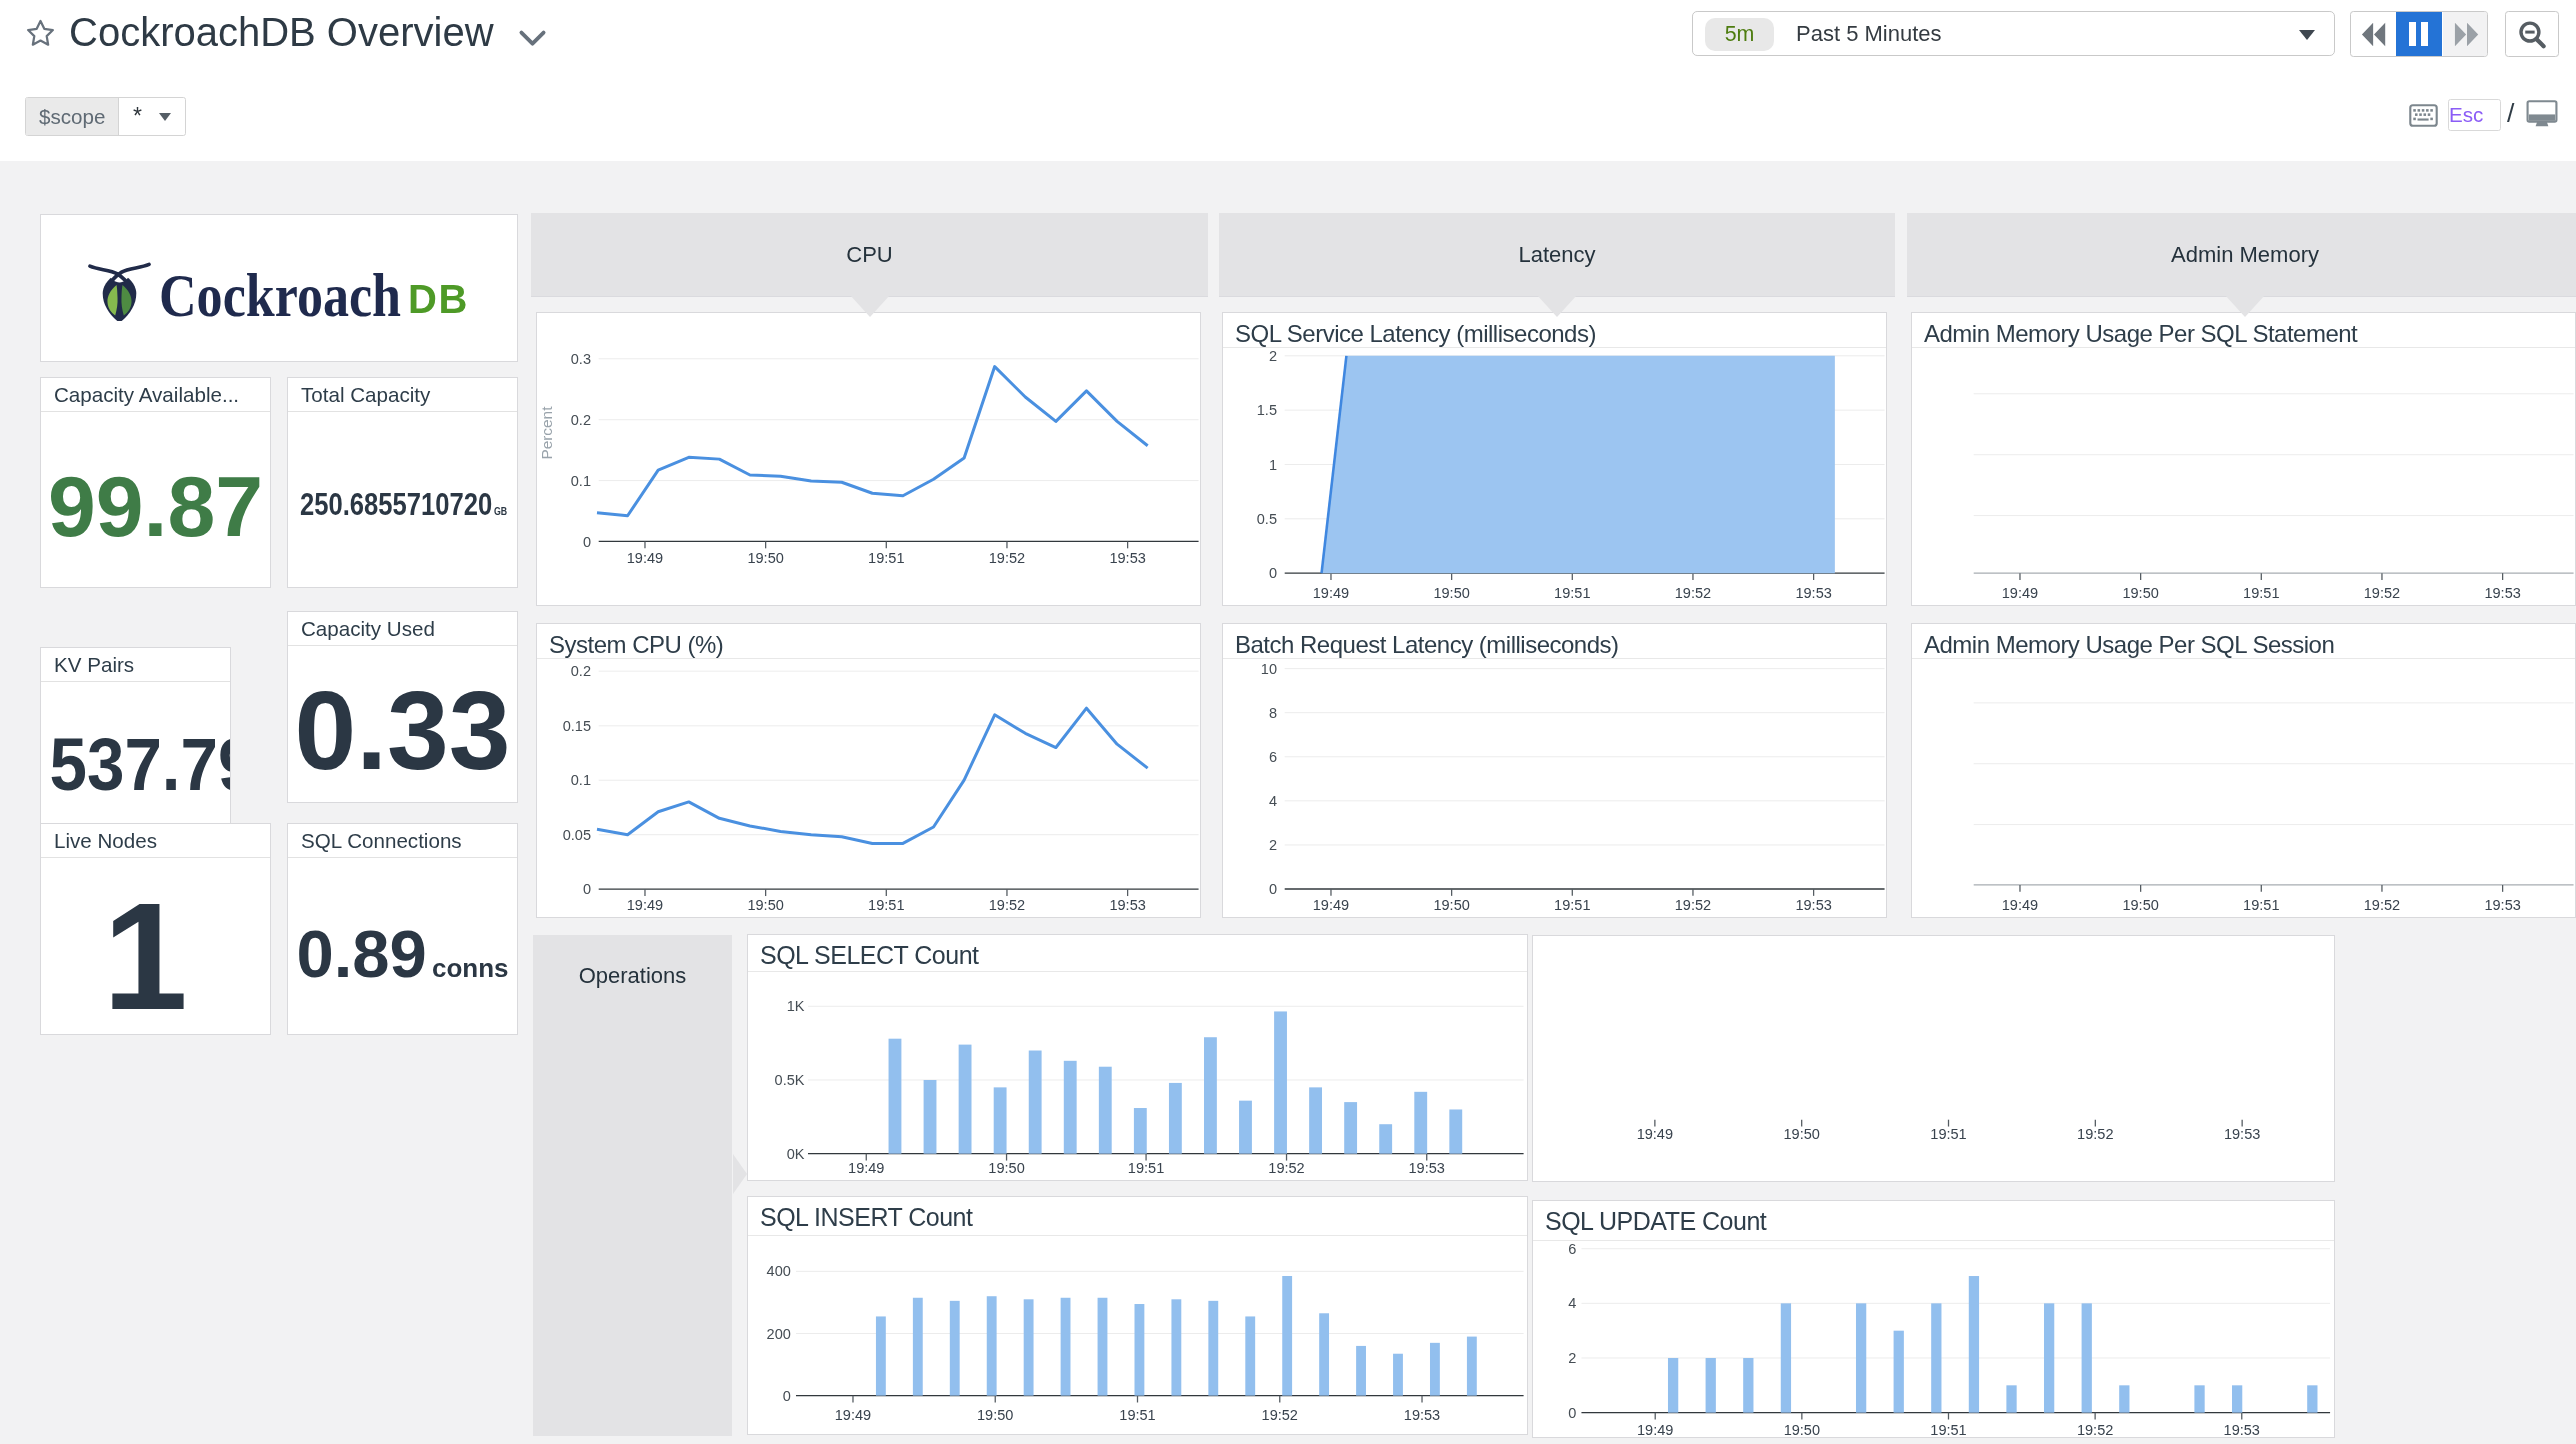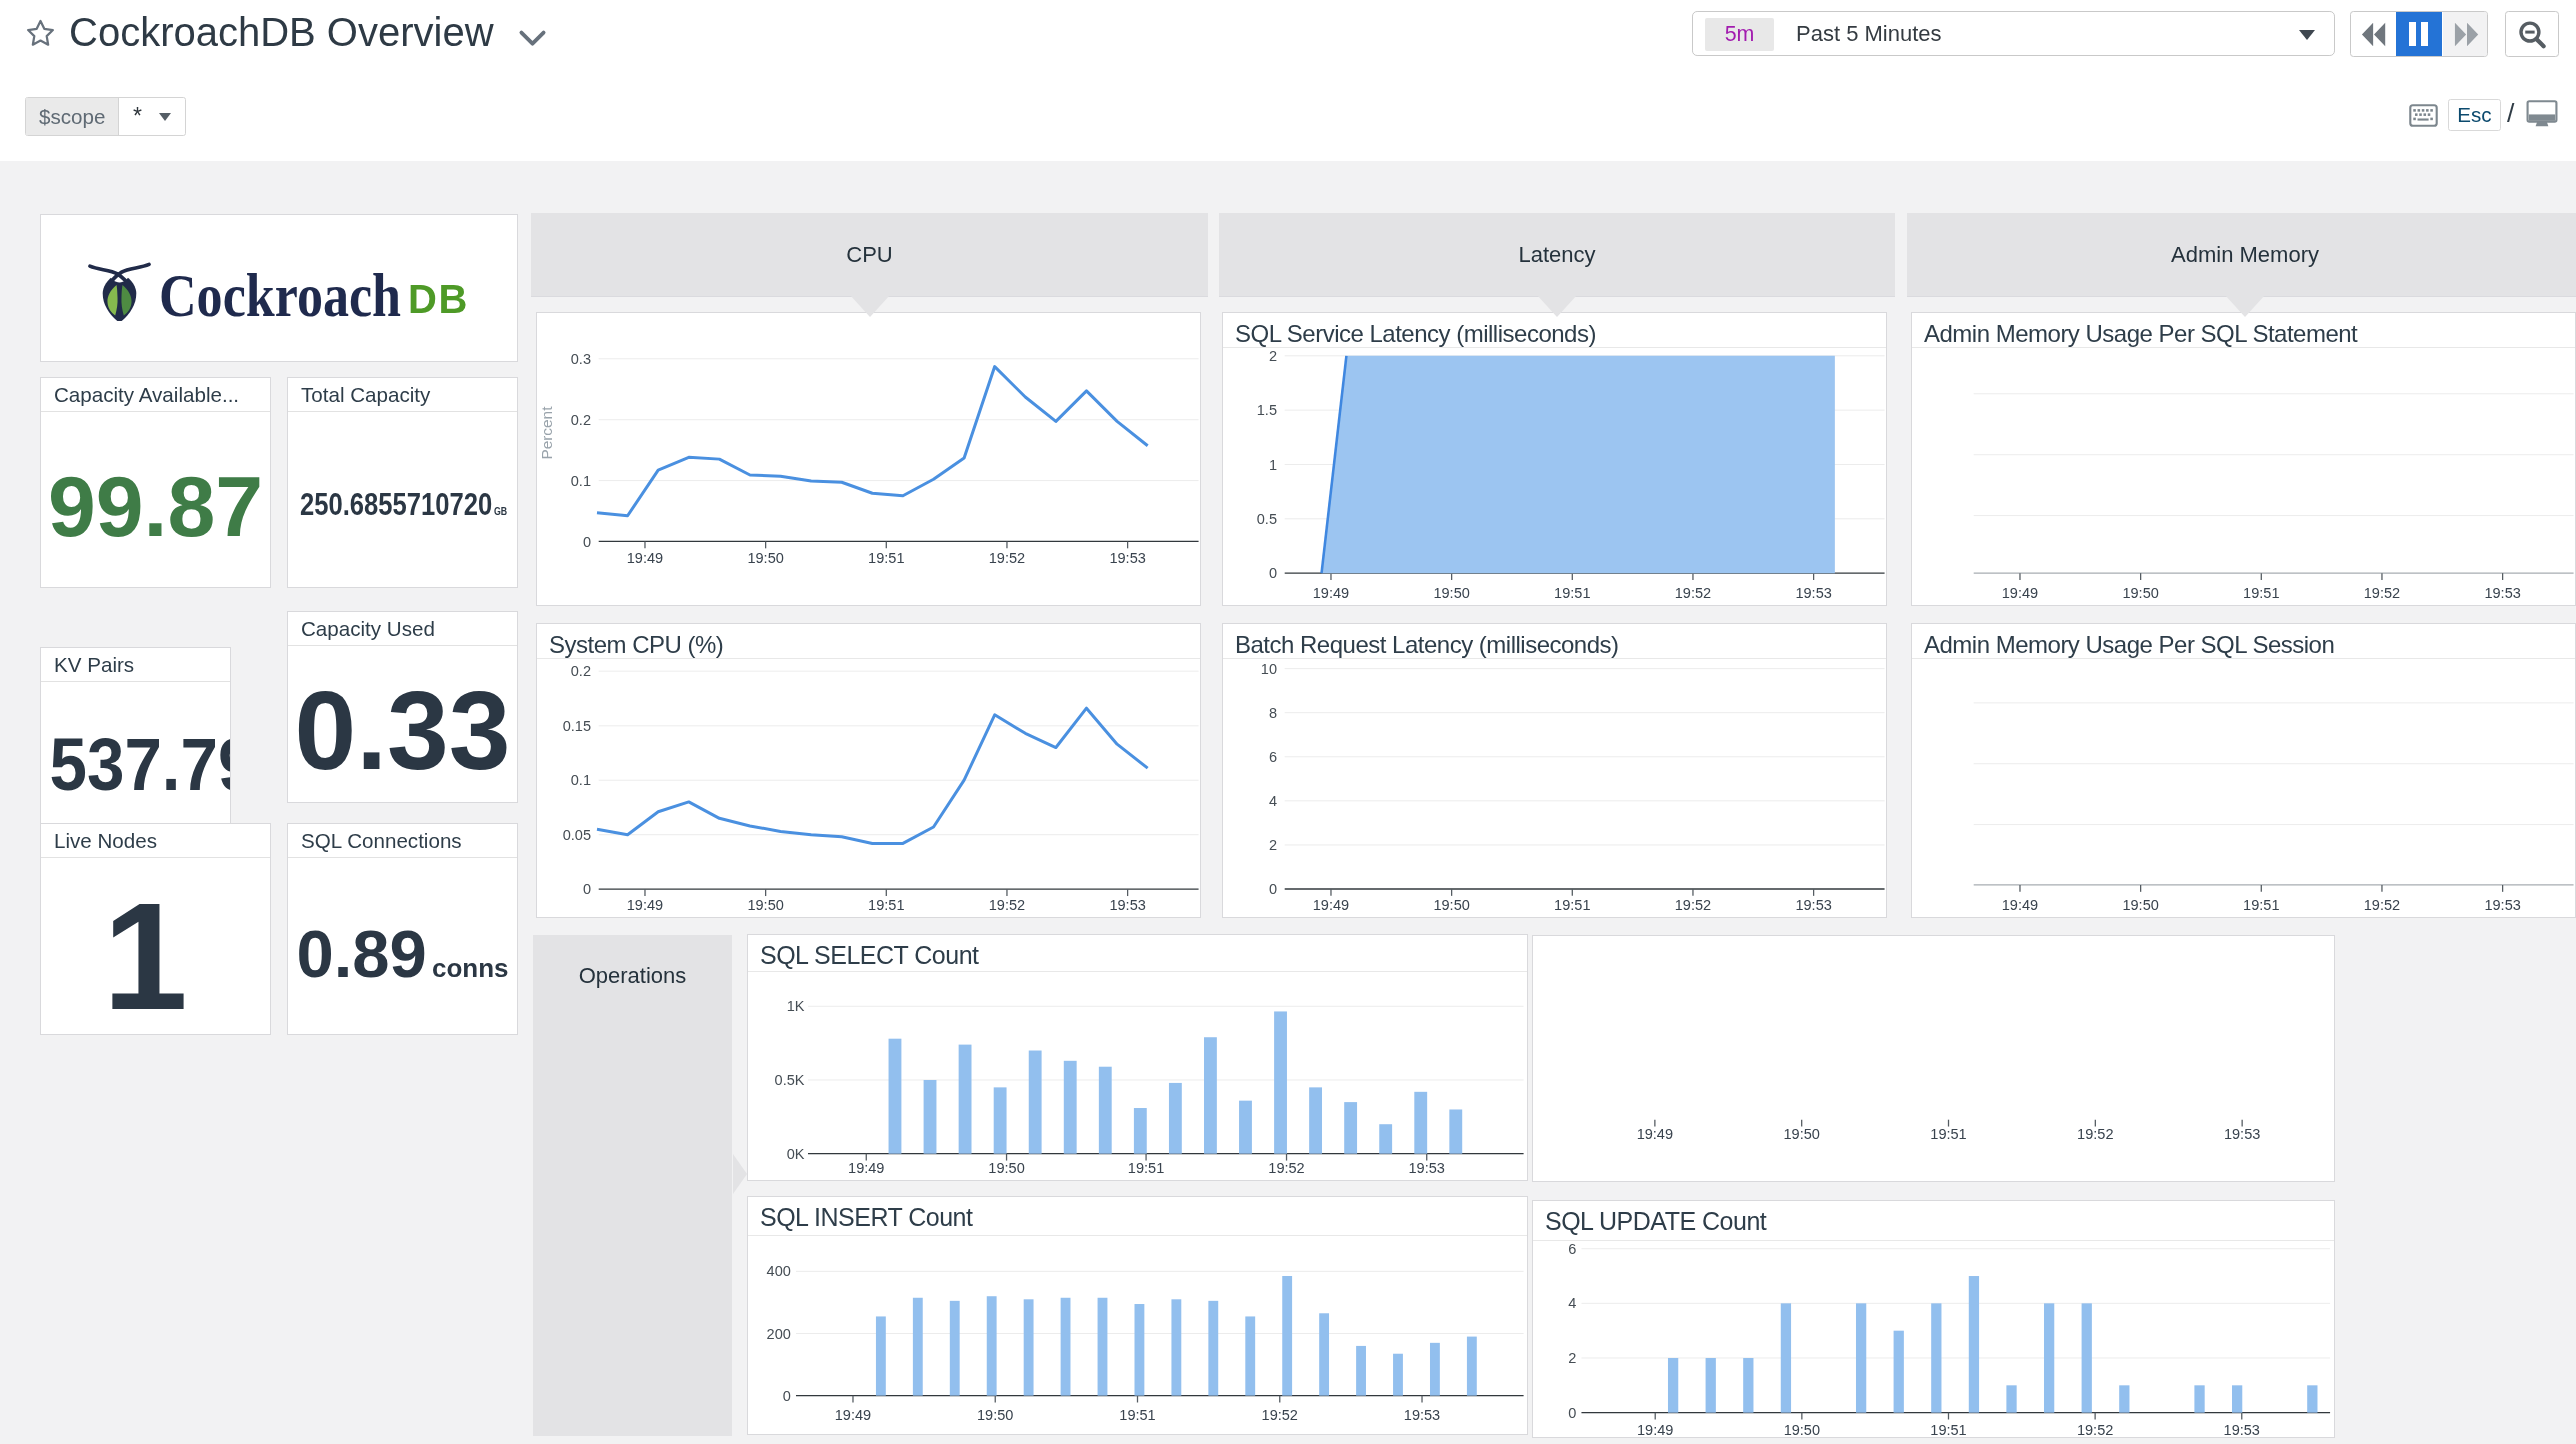--- a/index.html
+++ b/index.html
@@ -20,21 +20,21 @@
     <polyline points="4,4 17,17 30,4" fill="none" stroke="#67717c" stroke-width="4.5" stroke-linecap="round" stroke-linejoin="round"></polyline>
   </svg>
 <div class="abs" style="left:25px;top:97px;height:39px;border:0.9px solid #d4d4d4;border-radius:2.6px;background:#fff;box-sizing:border-box;display:flex;align-items:stretch">
 <div style="background:#eaeaea;color:#5f6a74;font-size:20.6px;line-height:38px;padding:0 13px;border-right:0.9px solid #d4d4d4">$scope</div>
 <div style="display:flex;align-items:center;padding:0 13.7px">
       <span style="font-size:23px;color:#2f363c">*</span>
 <span style="margin-left:17px;width:0;height:0;border-left:6.9px solid transparent;border-right:6.9px solid transparent;border-top:8.6px solid #555e66"></span>
     </div>
 </div>
 <div class="abs" style="left:1692px;top:11px;width:643px;height:45px;border:0.9px solid #c9c9c9;border-radius:5.1px;background:#fff;box-sizing:border-box">
-<div class="abs" style="left:12px;top:6px;width:69px;height:33px;background:#e8e8e8;border-radius:2px;color:#a21caf;font-size:21.4px;text-align:center;line-height:32px">5m</div>
+<div class="abs" style="left:12px;top:6px;width:69px;height:33px;background:#e8e8e8;border-radius:10px;color:#4d7c0f;font-size:21.4px;text-align:center;line-height:32px">5m</div>
 <div class="abs" style="left:103px;top:0;line-height:44px;font-size:22px;color:#343b41">Past 5 Minutes</div>
 <span class="abs" style="right:19px;top:18px;width:0;height:0;border-left:8.6px solid transparent;border-right:8.6px solid transparent;border-top:10.3px solid #3f4750"></span>
 </div>
 <div class="abs" style="left:2350px;top:11px;width:138px;height:46px;border:0.9px solid #c9c9c9;border-radius:3.4px;background:#fff;box-sizing:border-box;overflow:hidden">
 <div class="abs" style="left:92px;top:0;width:46px;height:45px;background:#f2f2f3"></div>
 <div class="abs" style="left:45px;top:-0.9px;width:46px;height:46px;background:#2473d6"></div>
 <svg class="abs" style="left:10.3px;top:10.3px" width="26" height="25" viewBox="0 0 30 29">
       <path d="M14 1 L1 14.5 L14 28 Z M28 1 L15 14.5 L28 28 Z" fill="#6f767d"></path>
     </svg>
 <div class="abs" style="left:58px;top:10.3px;width:6.9px;height:24px;background:#fff"></div>
@@ -60,21 +60,21 @@
       <rect x="25" y="6" width="3" height="3"></rect>
 <rect x="7" y="11" width="3" height="3"></rect>
       <rect x="12" y="11" width="3" height="3"></rect>
       <rect x="17" y="11" width="3" height="3"></rect>
       <rect x="22" y="11" width="3" height="3"></rect>
 <rect x="5" y="16" width="3" height="3"></rect>
       <rect x="25" y="16" width="3" height="3"></rect>
       <rect x="10" y="17" width="13" height="2.5"></rect>
     </g>
   </svg>
-<div class="abs" style="left:2448px;top:99px;width:53px;height:32px;border:0.9px solid #d9d9d9;border-radius:2.6px;background:#fff;box-sizing:border-box;font-size:20.6px;color:#0c4a6e;text-align:center;line-height:30px">Esc</div>
+<div class="abs" style="left:2448px;top:99px;width:53px;height:32px;border:0.9px solid #d9d9d9;border-radius:2.6px;background:#fff;box-sizing:border-box;font-size:20.6px;color:#8b5cf6;text-align:left;line-height:30px">Esc</div>
 <div class="abs" style="left:2507px;top:98px;font-size:26.6px;color:#2f3b45">/</div>
 <svg class="abs" style="left:2526px;top:100px" width="32" height="28" viewBox="0 0 37 33">
 <rect x="1.5" y="1.5" width="34" height="24" rx="2" fill="none" stroke="#7f8990" stroke-width="2.5"></rect>
 <rect x="3" y="17" width="31" height="7.5" fill="#7f8990"></rect>
 <path d="M13 25 L24 25 L26 31 L11 31 Z" fill="#7f8990"></path>
   </svg>
 <div class="card" style="left:40px;top:214px;width:478px;height:148px">
 <svg class="abs" style="left:47px;top:46px" width="63" height="60" viewBox="0 0 73 70">
 <path d="M36.5,13 C48,18.5 55,27 56,36 C57,50 48.5,63 36.5,72 C24.5,63 16,50 17,36 C18,27 25,18.5 36.5,13 Z" fill="#212b49"></path>
 <path d="M24,15 C28,12 45,12 49,15 C46,22 42,25 36.5,25 C31,25 27,22 24,15 Z" fill="#ffffff"></path>

